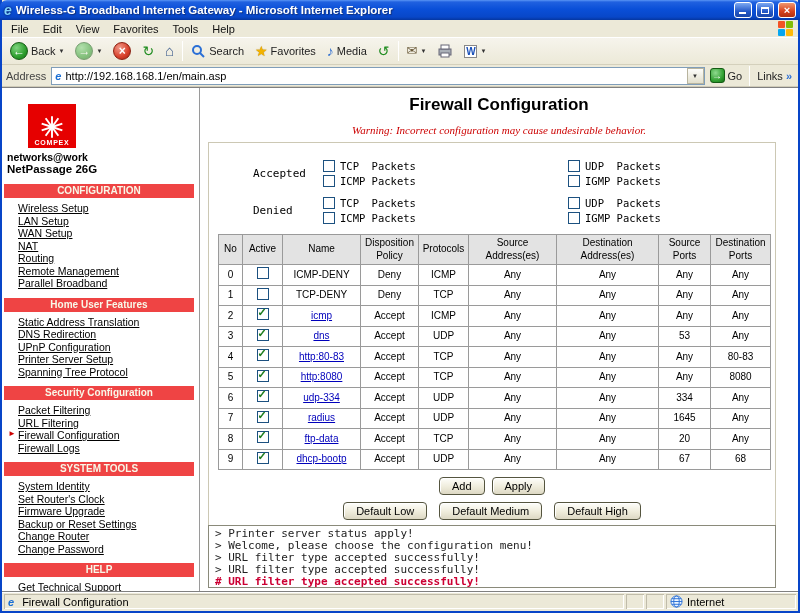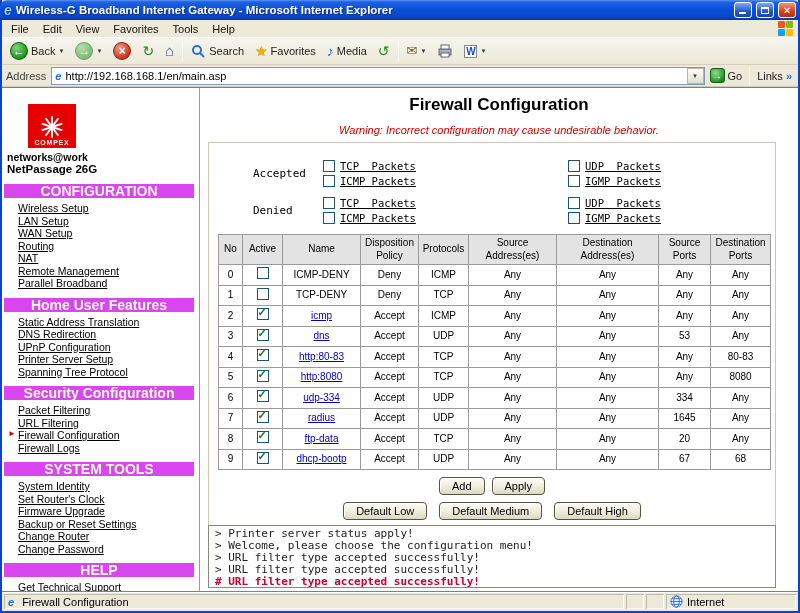--- a/index.html
+++ b/index.html
@@ -69,41 +69,41 @@
   .chev { color:#2a6fd6; font-weight:bold; }
 
   
   .content { flex:1 1 auto; display:flex; background:#fff; border-top:1px solid #808080; overflow:hidden; }
   .sidebar { width:198px; flex:0 0 198px; border-right:1px solid #9a9a9a; padding-top:14px; overflow:hidden; }
   .logo { width:48px; height:44px; background:#e60000; margin:2px 0 3px 26px; display:flex;
     flex-direction:column; align-items:center; justify-content:flex-end; padding-bottom:2px; }
   .logo-text { color:#fff; font-weight:bold; font-size:7px; letter-spacing:.8px; }
   .brand-tagline { font-weight:bold; font-size:10.5px; padding-left:5px; }
   .brand-model { font-weight:bold; font-size:11.5px; padding-left:5px; margin-bottom:2px; }
-  .side-header { background:#d946ef; color:#F8F8E8; font-weight:bold; font-size:14px; text-align:center;
+  .side-header { background:#ef4444; color:#F8F8E8; font-weight:bold; font-size:10px; text-align:center;
     height:14px; line-height:14px; margin:9px 5px 3px 2px; }
   .side-item { position:relative; padding:0 0 0 16px; height:12.5px; line-height:12px; white-space:nowrap; }
   .side-link { font-size:10.5px; color:#000; text-decoration:underline; cursor:pointer; }
   .side-arrow { position:absolute; left:6px; top:1px; color:#CC0000; font-size:8px; line-height:10px; }
 
   .main { flex:1; position:relative; overflow:hidden; }
   .page-title { text-align:center; font-size:17px; font-weight:bold; margin-top:7px; color:#000; }
-  .warning { text-align:center; color:#CC0000; font-style:italic; font-size:11px; margin-top:9px; }
+  .warning { text-align:center; color:#CC0000; font-style:italic; font-size:11px; margin-top:9px;font-family:Liberation Serif, serif; }
 
   .formbox { margin:6px 22px 0 8px; border:1px solid #ccc8b4; padding:8px 4px 7px 4px; background:#fff; }
   .form-top { display:flex; margin-left:30px; font-family:"DejaVu Sans Mono",monospace; font-size:11px; }
   .fs-labels { width:118px; line-height:15px; color:#000; }
   .fs-radios { display:flex; gap:16px; height:15px; align-items:center; font-family:"Liberation Sans",sans-serif; font-size:11px; }
   .fs-radios label { display:flex; align-items:center; gap:4px; }
 
   .pk-row { display:flex; align-items:center; margin:7px 0 0 40px; font-family:"DejaVu Sans Mono",monospace; font-size:11px; }
   .pk-grouplabel { width:70px; }
   .pk-grid { display:grid; grid-auto-flow:column; grid-template-rows:repeat(2,15px);
     grid-template-columns:245px auto; align-items:center; }
-  .pk-item { display:flex; align-items:center; gap:5px;text-decoration:underline; }
+  .pk-item { display:flex; align-items:center; gap:5px; }
   .pk-label { white-space:pre; font-family:"DejaVu Sans Mono",monospace; font-size:10.5px; }
 
   input.cb { appearance:none; width:12px; height:12px; border:1px solid #1c5180; background:#fff; position:relative; margin:0; }
   input.cb:checked::after { content:"✓"; position:absolute; top:-3px; left:0; font-size:11px; font-weight:bold; color:#1e7d1e; }
   input.rb { appearance:none; width:12px; height:12px; border:1px solid #1c5180; border-radius:50%; background:#fff; position:relative; margin:0; }
   input.rb:checked::after { content:""; position:absolute; top:2px; left:2px; width:6px; height:6px; border-radius:50%; background:#1e7d1e; }
 
   .rules-table { border-collapse:collapse; table-layout:fixed; width:552px; margin:9px 0 0 5px; font-size:10px; }
   .rules-table th, .rules-table td { border:1px solid #9a9a9a; text-align:center; padding:2px 1px; line-height:1.25; overflow:hidden; }
   .rules-table th { background:#e3e3e3; font-weight:normal; }
@@ -260,22 +260,22 @@
         </svg>
         <span class="logo-text">COMPEX</span>
       </div>
       <div class="brand-tagline">networks@work</div>
       <div class="brand-model">NetPassage 26G</div>
       <div>
           <div class="side-header">CONFIGURATION</div>
           <div class="side-item"><span class="side-link">Wireless Setup</span></div>
           <div class="side-item"><span class="side-link">LAN Setup</span></div>
           <div class="side-item"><span class="side-link">WAN Setup</span></div>
+          <div class="side-item"><span class="side-link">NAT</span></div>
           <div class="side-item"><span class="side-link">Routing</span></div>
-          <div class="side-item"><span class="side-link">NAT</span></div>
           <div class="side-item"><span class="side-link">Remote Management</span></div>
           <div class="side-item"><span class="side-link">Parallel Broadband</span></div>
           <div class="side-header">Home User Features</div>
           <div class="side-item"><span class="side-link">Static Address Translation</span></div>
           <div class="side-item"><span class="side-link">DNS Redirection</span></div>
           <div class="side-item"><span class="side-link">UPnP Configuration</span></div>
           <div class="side-item"><span class="side-link">Printer Server Setup</span></div>
           <div class="side-item"><span class="side-link">Spanning Tree Protocol</span></div>
           <div class="side-header">Security Configuration</div>
           <div class="side-item"><span class="side-link">Packet Filtering</span></div>

